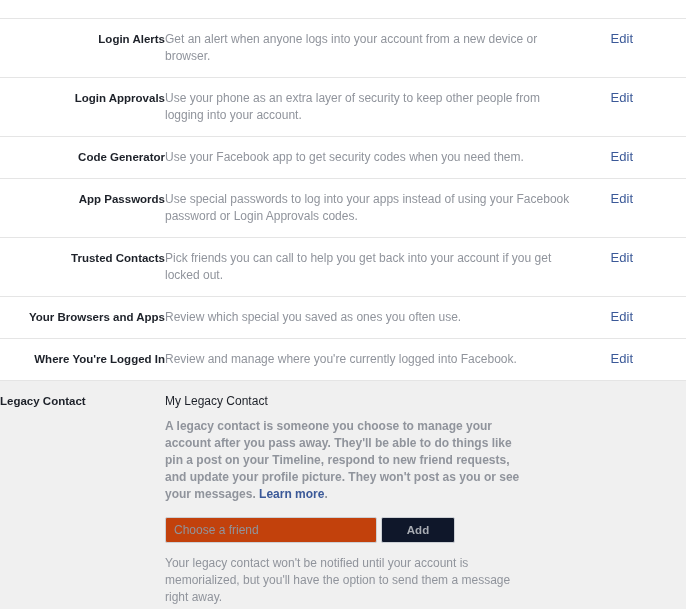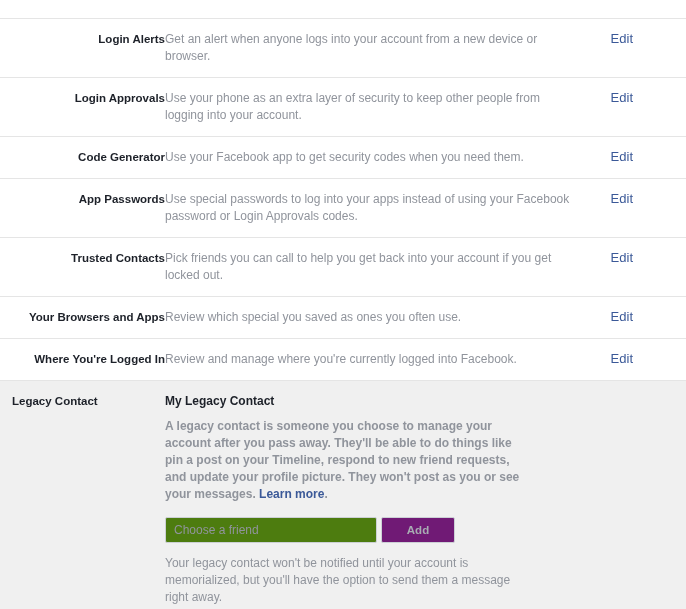--- a/index.html
+++ b/index.html
@@ -83,35 +83,34 @@
     align-items: flex-start;
     background: #f0f0f0;
     border-bottom: 1px solid #e5e5e5;
     padding: 12px 0 0 0;
     min-height: 297px;
   }
 
   .legacy-label {
     width: 165px;
     flex: 0 0 165px;
-    padding-left: 12px;
     font-weight: bold;
     font-size: 11.5px;
     color: #1d2129;
     line-height: 16px;
   }
 
   .legacy-body {
     flex: 1 1 auto;
     padding-right: 14px;
     max-width: 380px;
   }
 
   .legacy-heading {
-    font-weight: bold;
+    font-weight: normal;
     font-size: 12px;
     color: #1d2129;
     margin: 0 0 9px 0;
     line-height: 16px;
   }
 
   .legacy-para {
     color: #90949c;
     font-size: 12px;
     line-height: 17px;
@@ -129,36 +128,36 @@
     display: flex;
     align-items: center;
     gap: 4px;
     margin: 0 0 12px 0;
   }
 
   .friend-input {
     width: 212px;
     height: 26px;
     border: 1px solid #ccd0d5;
-    background: #4d7c0f;
+    background: #c2410c;
     border-radius: 2px;
     padding: 0 8px;
     font-family: "Liberation Sans", sans-serif;
     font-size: 12px;
     color: #1d2129;
     outline: none;
   }
   .friend-input::placeholder { color: #90949c; }
 
   .add-button {
     width: 74px;
     height: 26px;
     border: 1px solid #ccd0d5;
     border-radius: 2px;
-    background: #701a75;
+    background: #0f172a;
     color: #a8acb3;
     font-family: "Liberation Sans", sans-serif;
     font-size: 11.5px;
     font-weight: bold;
     cursor: default;
   }
 
   .legacy-note {
     color: #90949c;
     font-size: 12px;

